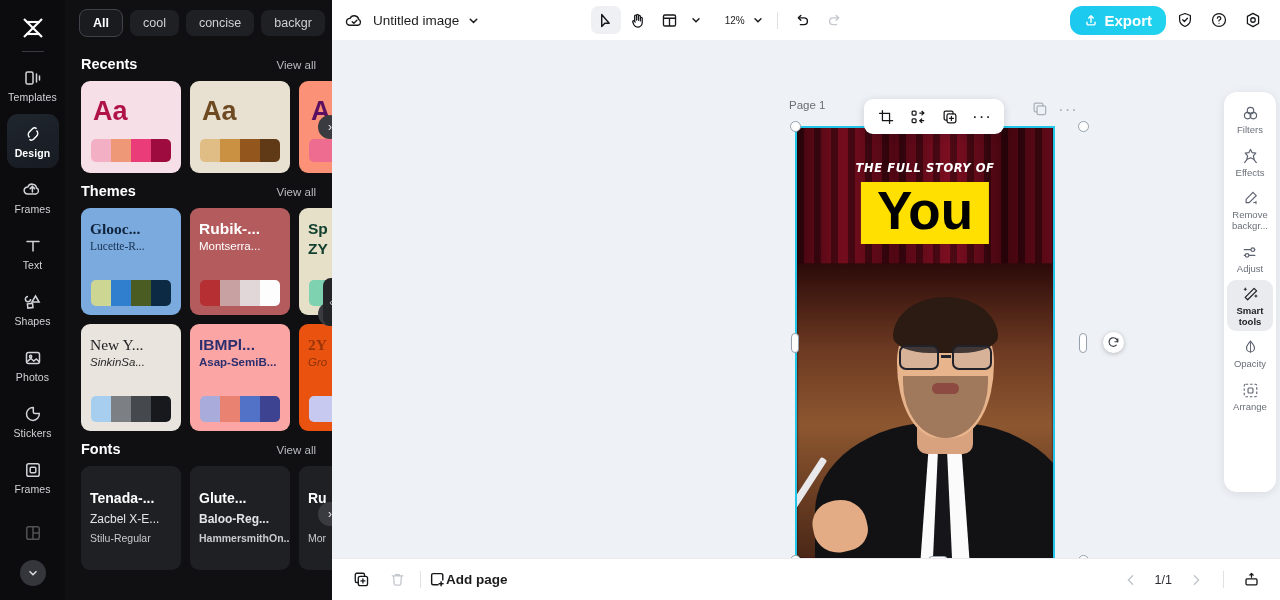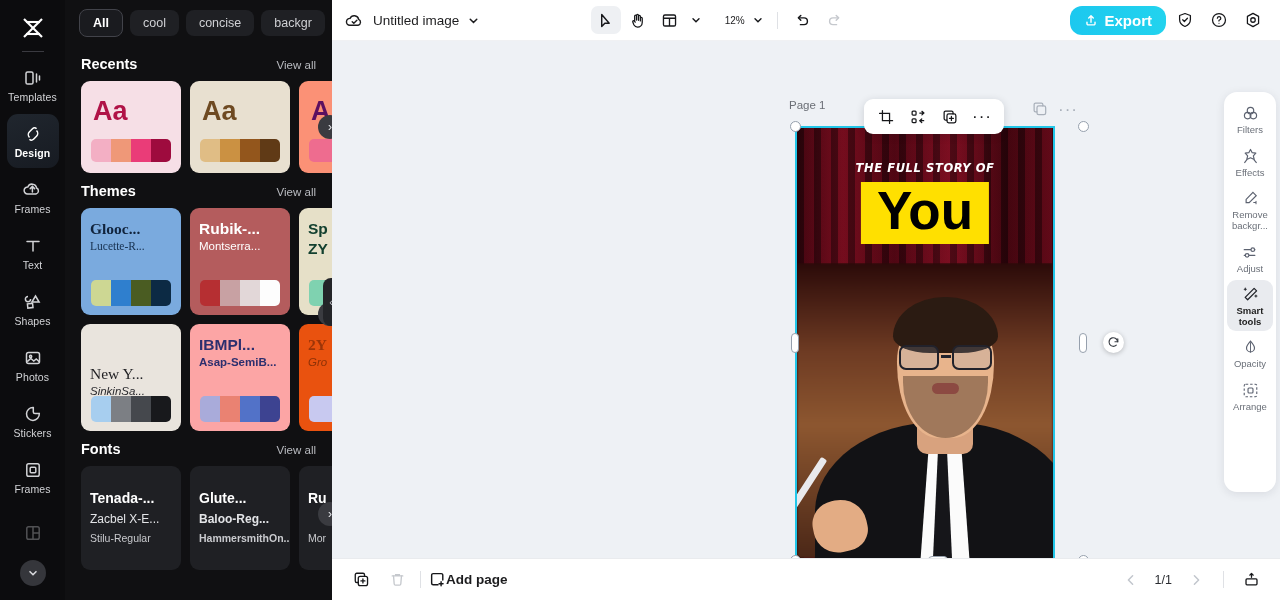--- a/index.html
+++ b/index.html
@@ -386,21 +386,21 @@
       <div class="tcard" style="background:#e6e0c8;">
         <div class="t1" style="color:#12402f;">Sp</div>
         <div class="t2" style="color:#12402f;font-weight:700;font-size:15.5px;">ZY</div>
         <div class="sw">
             <i style="background:#7fd2b0"></i>
           </div>
       </div>
     </div>
     <div class="row" style="margin-top:9px; position:relative;">
       <div class="tcard" style="background:#e9e4dd;">
-        <div class="t1" style="color:#1f1f22;font-weight:400;font-family:'Liberation Serif',serif;margin-top:29px;">New Y...</div>
+        <div class="t1" style="color:#1f1f22;font-weight:400;font-family:'Liberation Serif',serif;">New Y...</div>
         <div class="t2" style="color:#2a2a2e;font-style:italic;">SinkinSa...</div>
         <div class="sw">
             <i style="background:#a7ceef"></i>
             <i style="background:#7c7f84"></i>
             <i style="background:#45484d"></i>
             <i style="background:#18191c"></i>
           </div>
       </div>
       <div class="tcard" style="background:#fca5a5;">
         <div class="t1" style="color:#2c2f6e;">IBMPl...</div>

